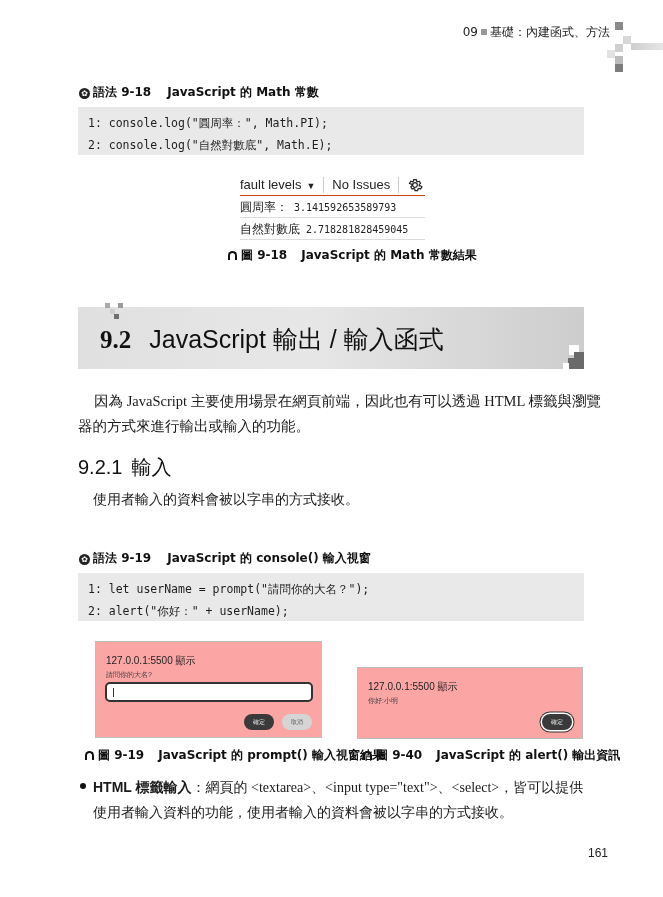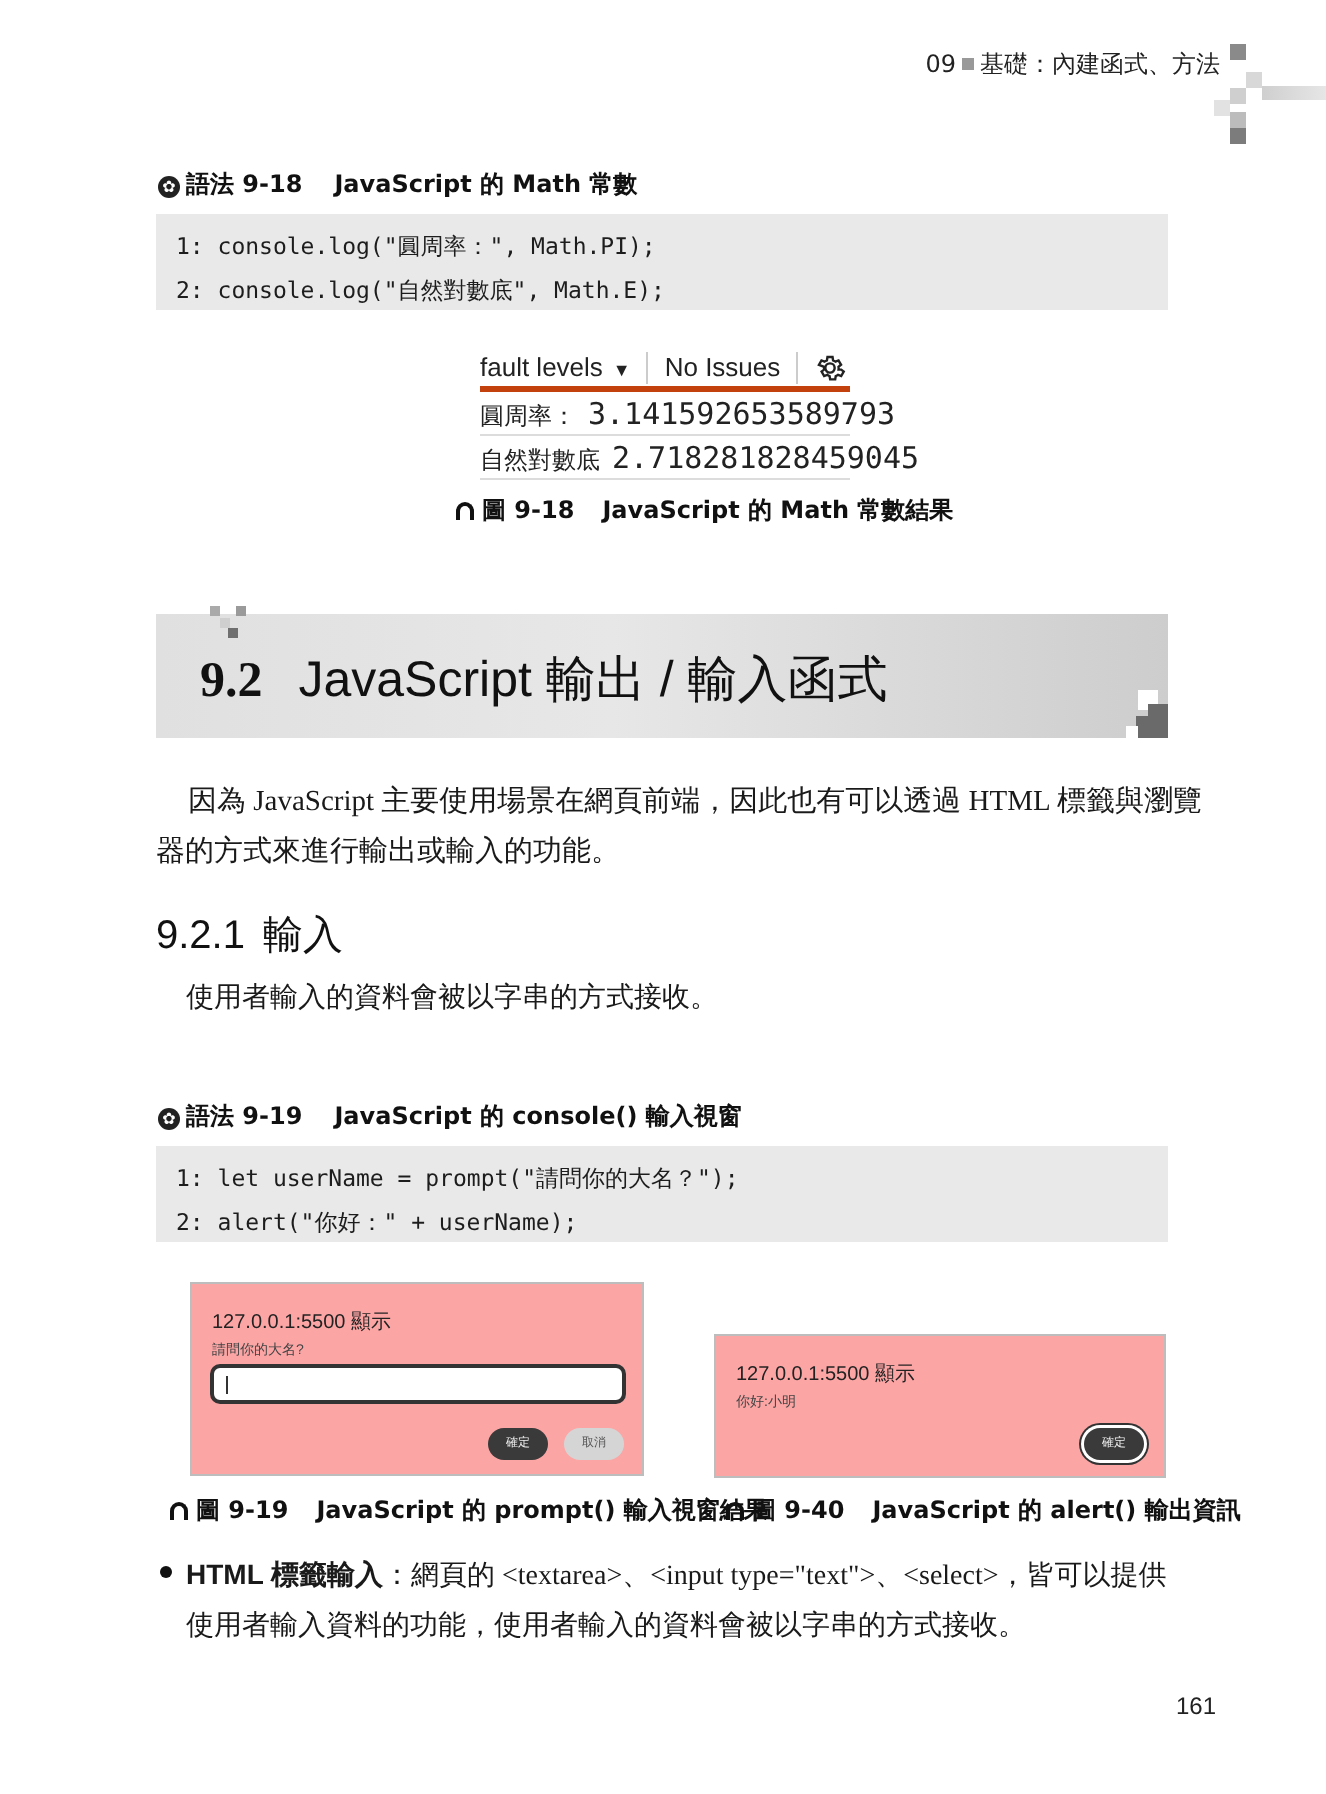--- a/index.html
+++ b/index.html
@@ -24,26 +24,26 @@
   .syn-label { font-size: 12px; font-weight: bold; color: #111; white-space: nowrap; }
   .syn-label .star { display: inline-block; width: 11px; height: 11px; border-radius: 50%; background: #222; color: #fff; font-size: 8px; line-height: 11px; text-align: center; margin-right: 3px; vertical-align: 0px; }
   .syn-label .gap { display: inline-block; width: 16px; }
 
   
   .code { background: #e9e9e9; font-family: "DejaVu Sans Mono", "Liberation Mono", monospace; font-size: 11.5px; color: #1d1d1d; padding: 5px 10px; }
   .code .line { height: 22px; line-height: 22px; white-space: pre; }
 
   
   .console { left: 240px; top: 174px; width: 185px; font-size: 12.5px; color: #222; }
-  .console .tb { height: 22px; display: flex; align-items: center; border-bottom: 3px solid #c2410c; white-space: nowrap; font-family: "Liberation Sans", sans-serif; font-size: 13px; }
+  .console .tb { height: 22px; display: flex; align-items: center; border-bottom: 1px solid #c2410c; white-space: nowrap; font-family: "Liberation Sans", sans-serif; font-size: 13px; }
   .console .tb .sep { width: 1px; height: 16px; background: #ccc; margin: 0 8px; }
   .console .tb .caret { font-size: 9px; margin-left: 5px; }
   .console .gear { width: 16px; height: 16px; display: inline-block; }
   .console .row { height: 22px; line-height: 22px; border-bottom: 1px solid #dcdcdc; white-space: nowrap; font-size: 12px; }
-  .console .row .val { font-family: "DejaVu Sans Mono", "Liberation Mono", monospace; font-size: 15px; margin-left: 6px; }
+  .console .row .val { font-family: "DejaVu Sans Mono", "Liberation Mono", monospace; font-size: 10px; margin-left: 6px; }
 
   
   .caption { font-size: 12px; font-weight: bold; white-space: nowrap; color: #111; }
   .caption .fig-icon { display: inline-block; width: 9px; height: 9px; border: 2px solid #111; border-bottom: none; border-radius: 6px 6px 0 0; margin-right: 4px; vertical-align: -1px; }
   .caption .gap { display: inline-block; width: 14px; }
 
   
   .banner { left: 78px; top: 307px; width: 506px; height: 62px; background: linear-gradient(90deg, #e0e0e0 0%, #e7e7e7 45%, #cdcdcd 100%); }
   .banner-title { left: 100px; top: 323px; font-size: 25px; white-space: nowrap; color: #111; font-family: "Liberation Sans", sans-serif; }
   .banner-title .num { font-family: "Liberation Serif", serif; font-weight: bold; margin-right: 18px; }

